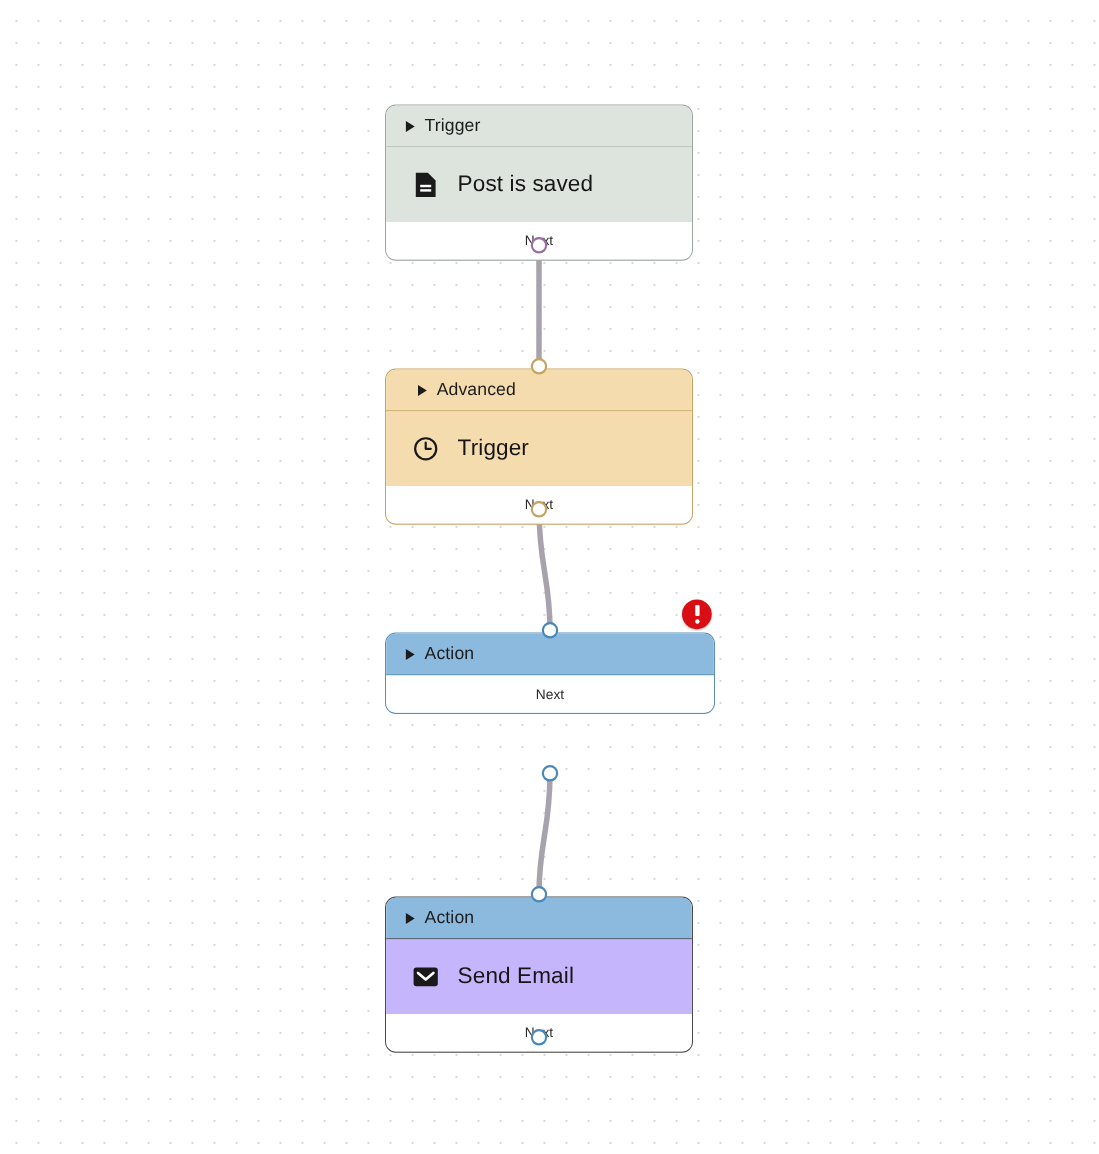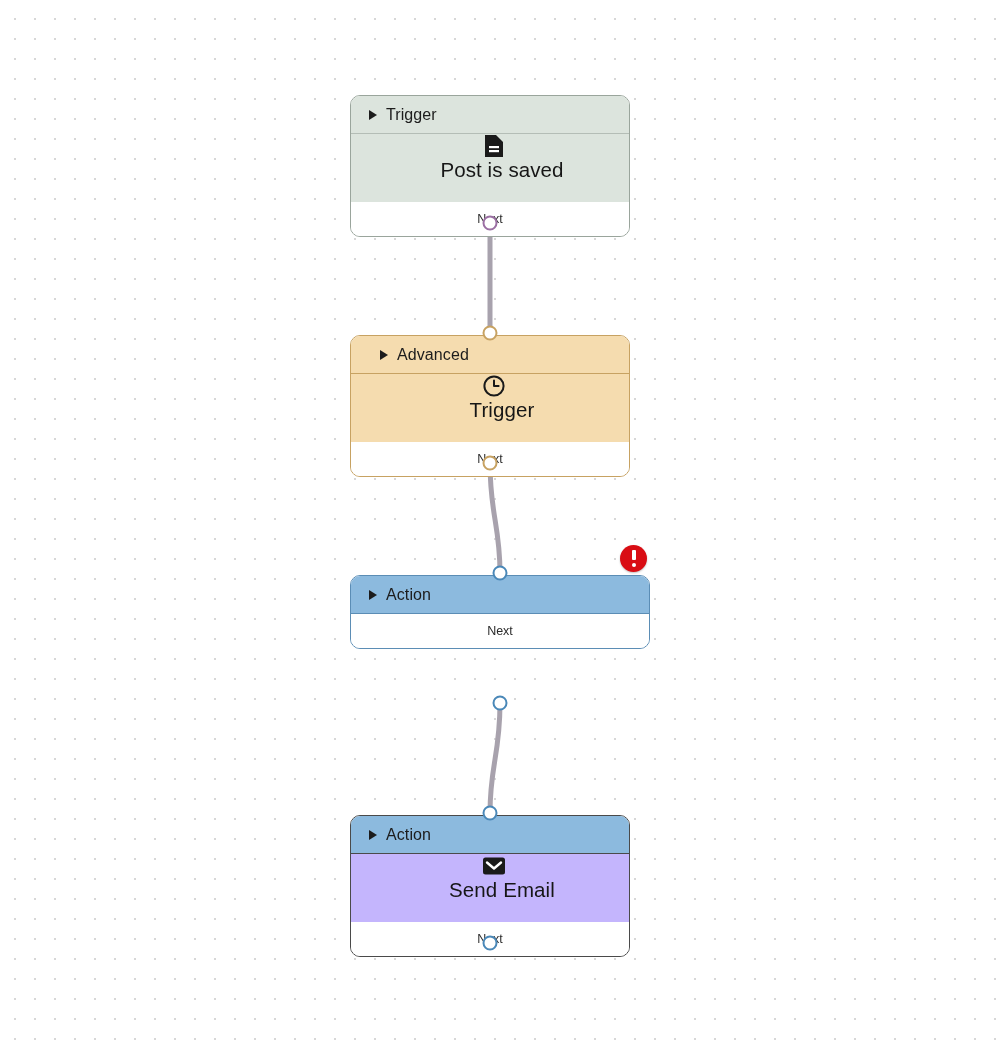--- a/index.html
+++ b/index.html
@@ -54,21 +54,20 @@
     border-top: 5.5px solid transparent;
     border-bottom: 5.5px solid transparent;
     margin-right: 9px;
   }
   .node-body {
     display: flex;
     align-items: center;
     box-sizing: border-box;
     height: 68px;
     padding-left: 24px;
-    flex-direction: column;
   }
   .node-body .icon {
     width: 24px;
     height: 24px;
     flex: 0 0 24px;
     display: flex;
     align-items: center;
     justify-content: center;
     margin-right: 17px;
   }

